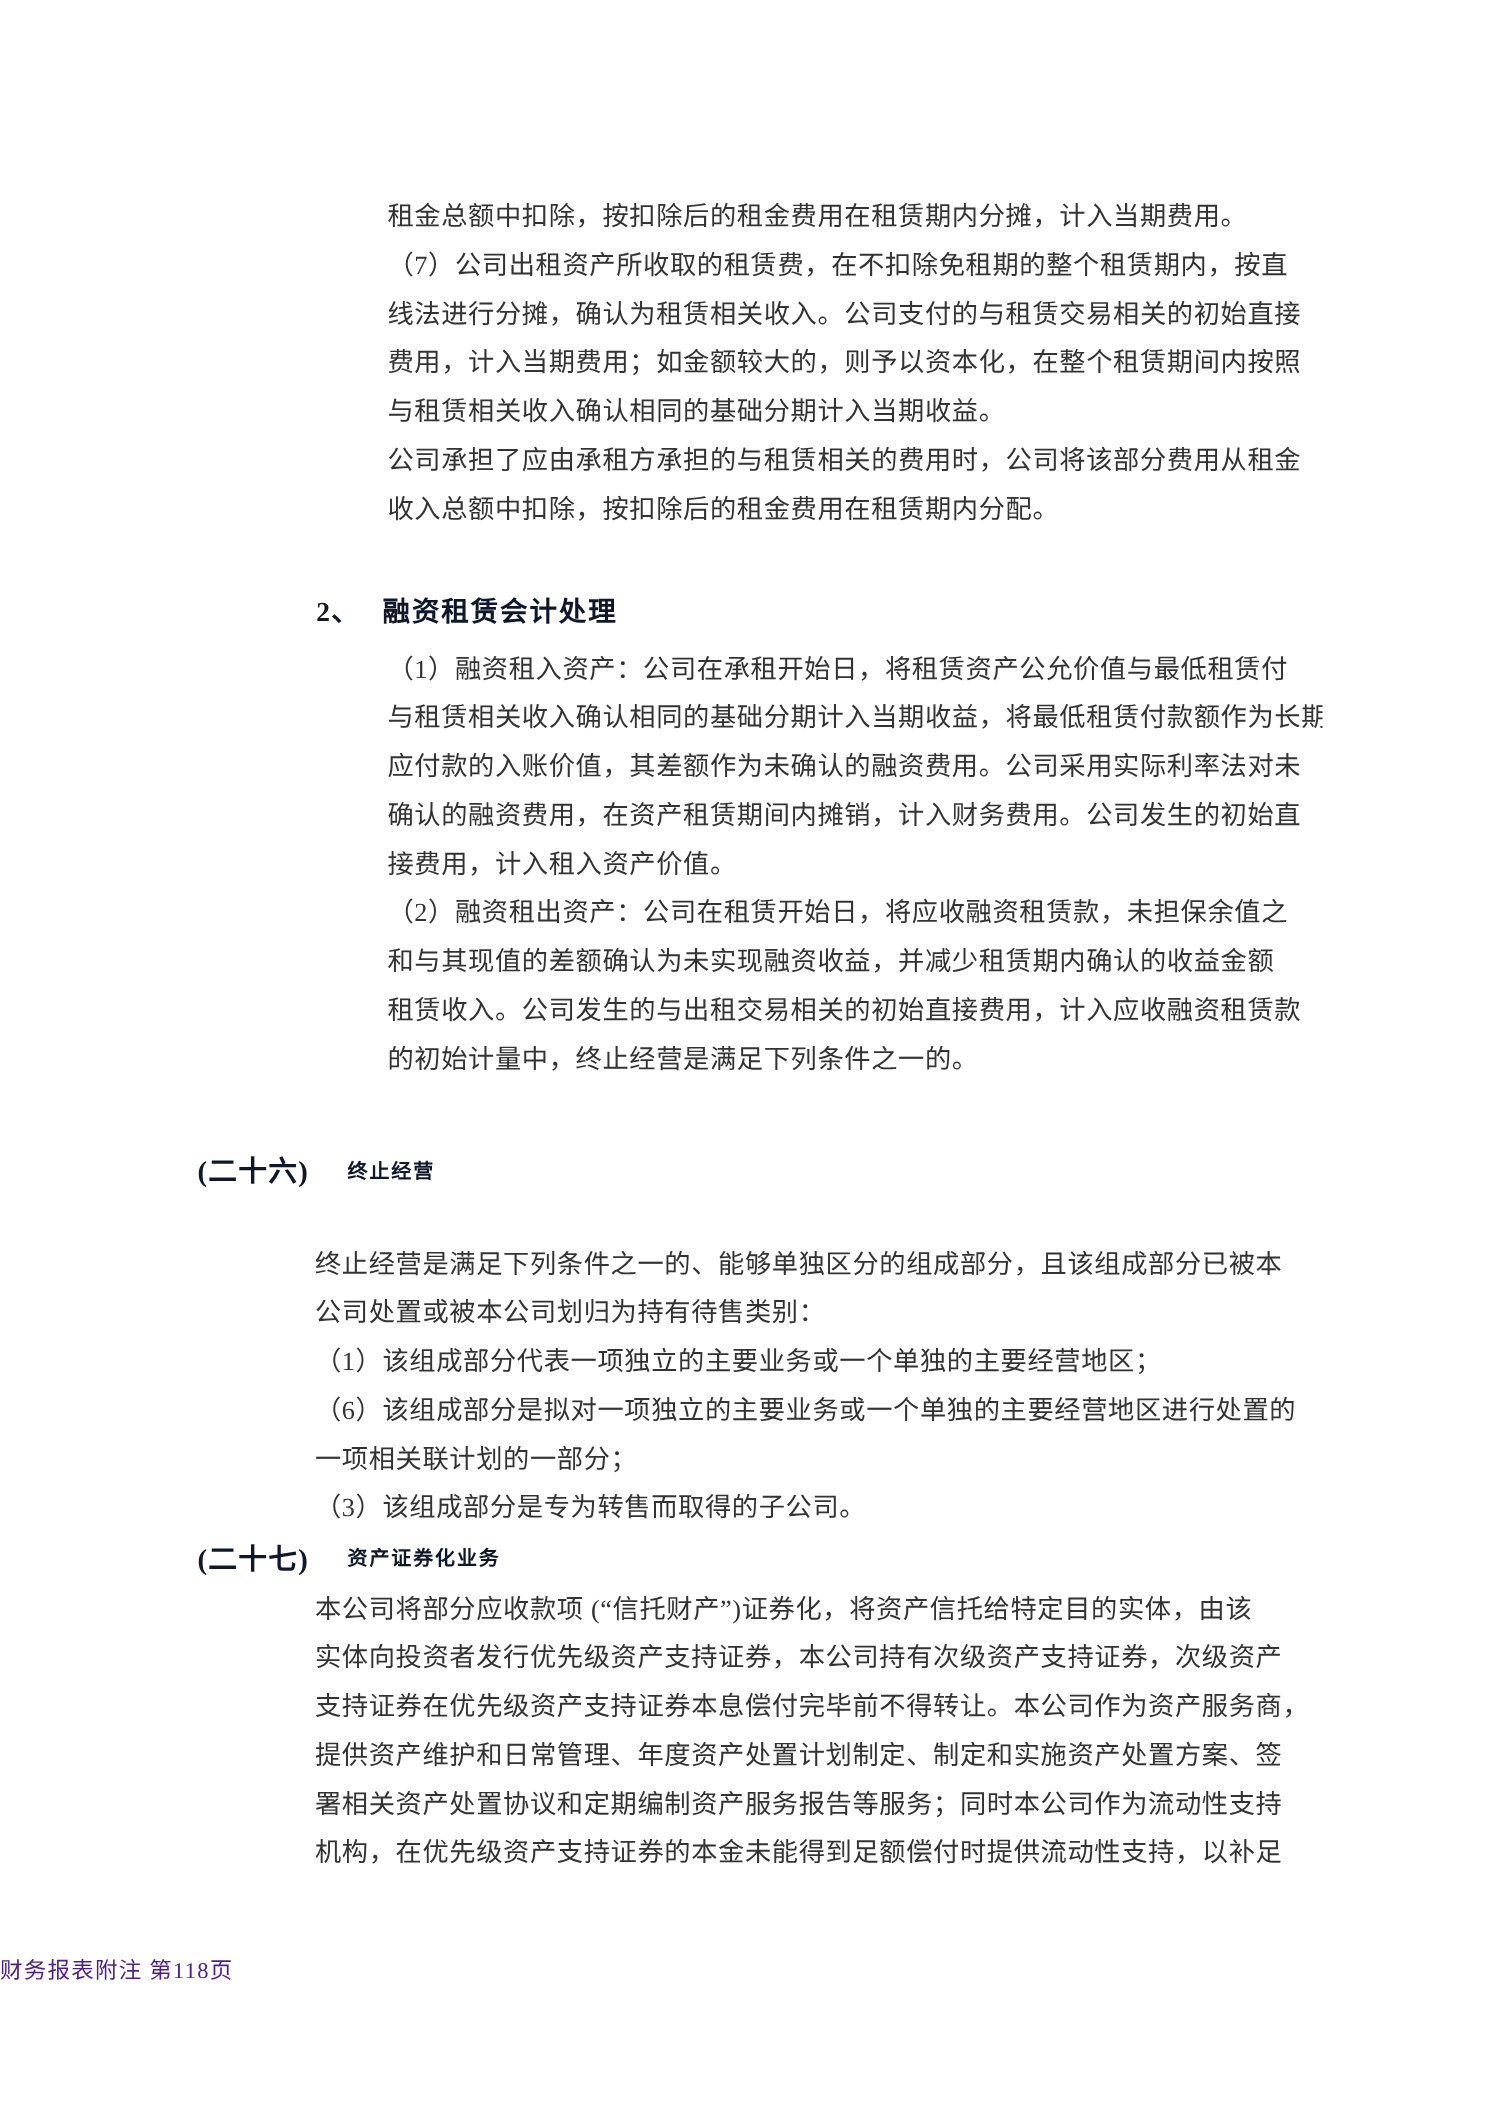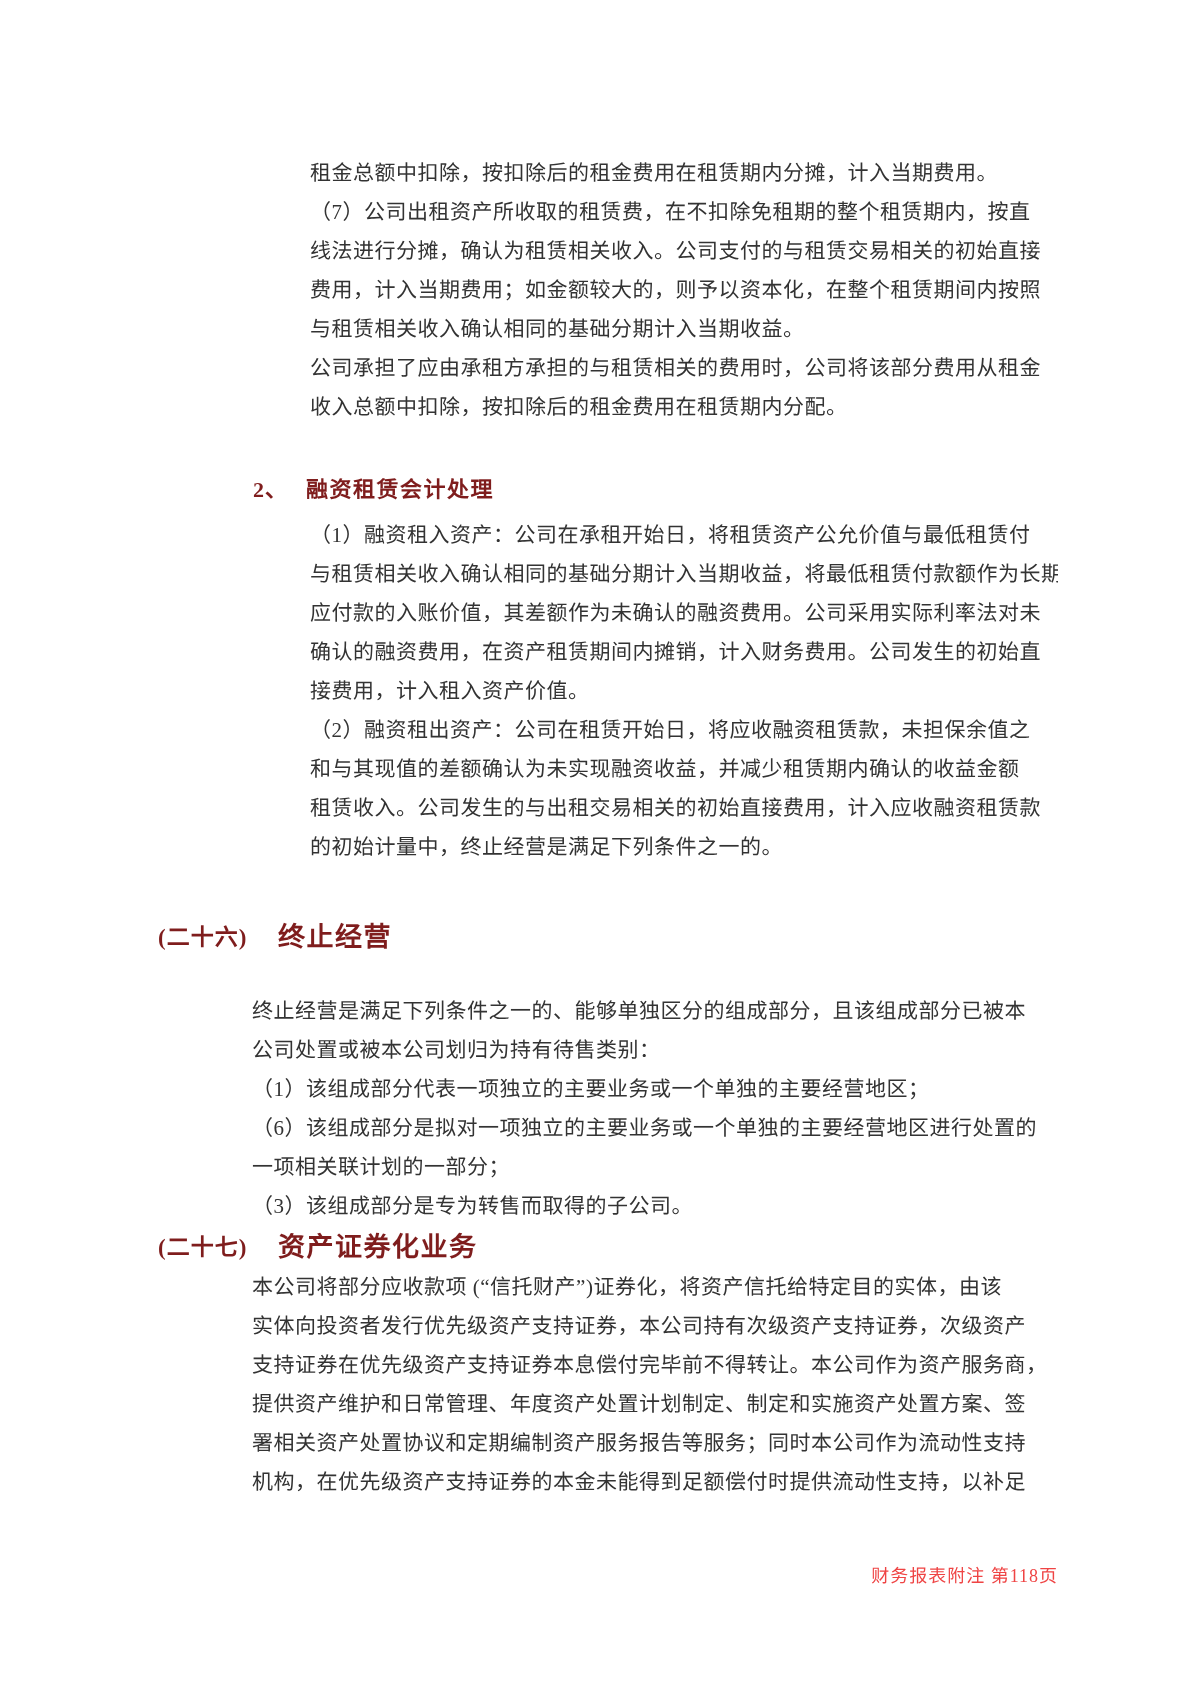--- a/index.html
+++ b/index.html
@@ -26,55 +26,55 @@
     white-space: nowrap;
     letter-spacing: 0.5px;
     color: #333333;
   }
   .sec-heading {
     position: absolute;
     height: 39px;
     line-height: 39px;
     white-space: nowrap;
     font-weight: 700;
-    color: #7f1d1d;
+    color: #0f172a;
   }
   .sec-heading .num {
     display: inline-block;
     font-size: 22px;
     letter-spacing: 1px;
     vertical-align: top;
   }
   .sec-heading .title {
     display: inline-block;
     font-size: 22px;
     letter-spacing: 1.5px;
     vertical-align: top;
   }
   #heading-2 .num { min-width: 53px; }
   #heading-26 .num, #heading-27 .num { min-width: 120px; font-size: 23px; }
-  #heading-26 .title, #heading-27 .title { font-size: 27px; }
+  #heading-26 .title, #heading-27 .title { font-size: 16px; }
   #block-1 { left: 310px; top: 154px; }
   #heading-2 { left: 253px; top: 470px; }
   #block-2 { left: 310px; top: 516px; }
   #heading-26 { left: 158px; top: 918px; }
   #block-3 { left: 252px; top: 960px; margin-top: 32px; }
   #heading-27 { left: 158px; top: 1228px; }
   #block-4 { left: 252px; top: 1268px; }
   .footer {
     position: absolute;
     left: 0;
     top: 1563px;
     width: 100%;
     height: 26px;
     line-height: 26px;
-    text-align: right;
+    text-align: left;
     font-size: 18px;
     letter-spacing: 1px;
-    color: #ef4444;
+    color: #4c1d95;
   }
 </style>
 </head>
 <body>
 
 <div class="page">
 
   <section class="block" id="block-1">
     <div class="line">租金总额中扣除，按扣除后的租金费用在租赁期内分摊，计入当期费用。</div>
     <div class="line">（7）公司出租资产所收取的租赁费，在不扣除免租期的整个租赁期内，按直</div>

